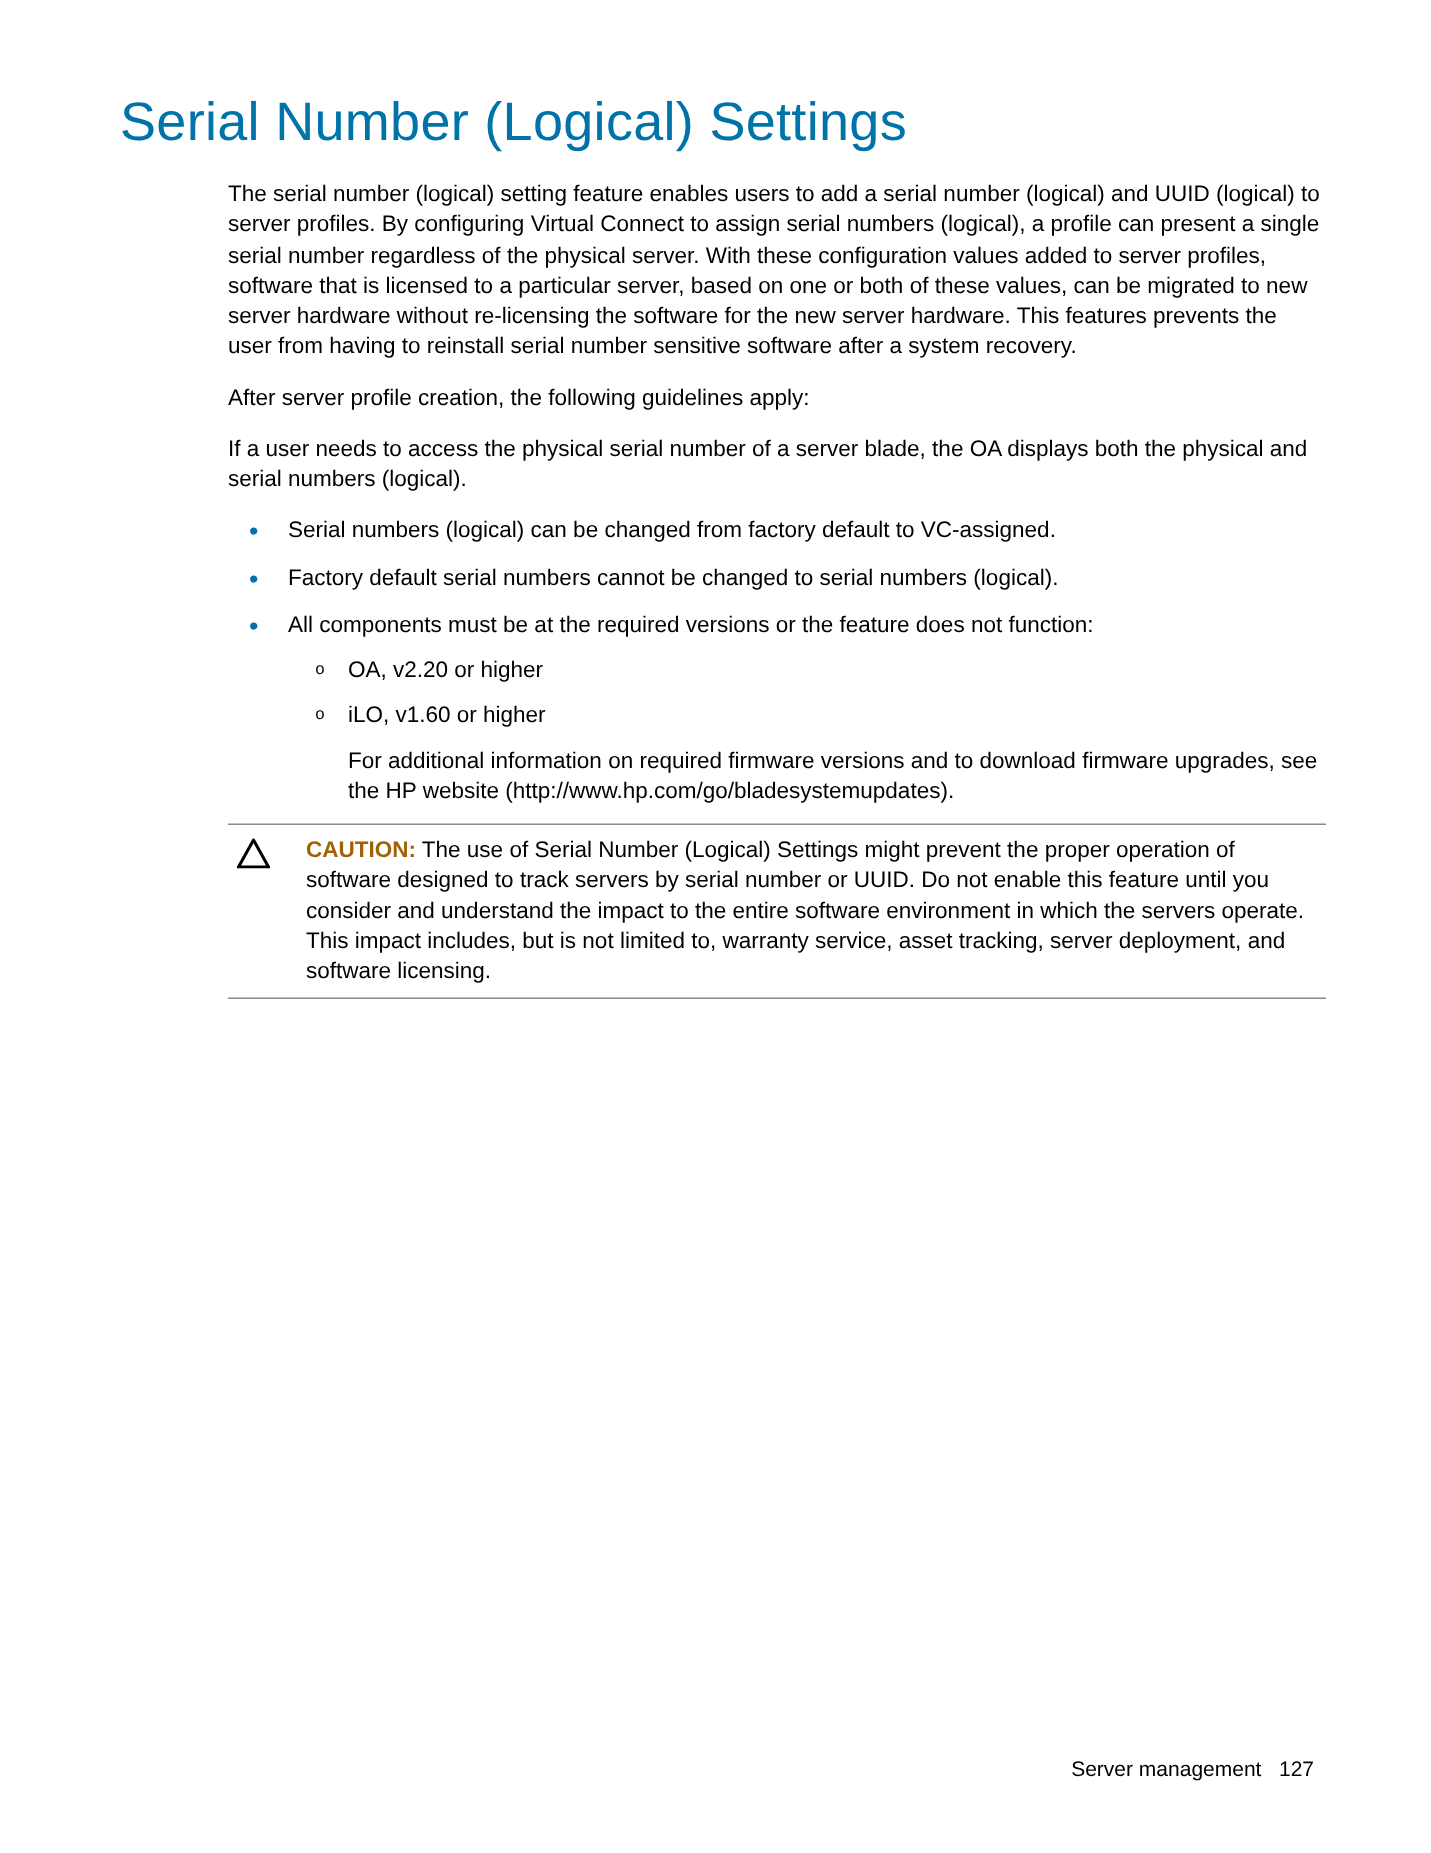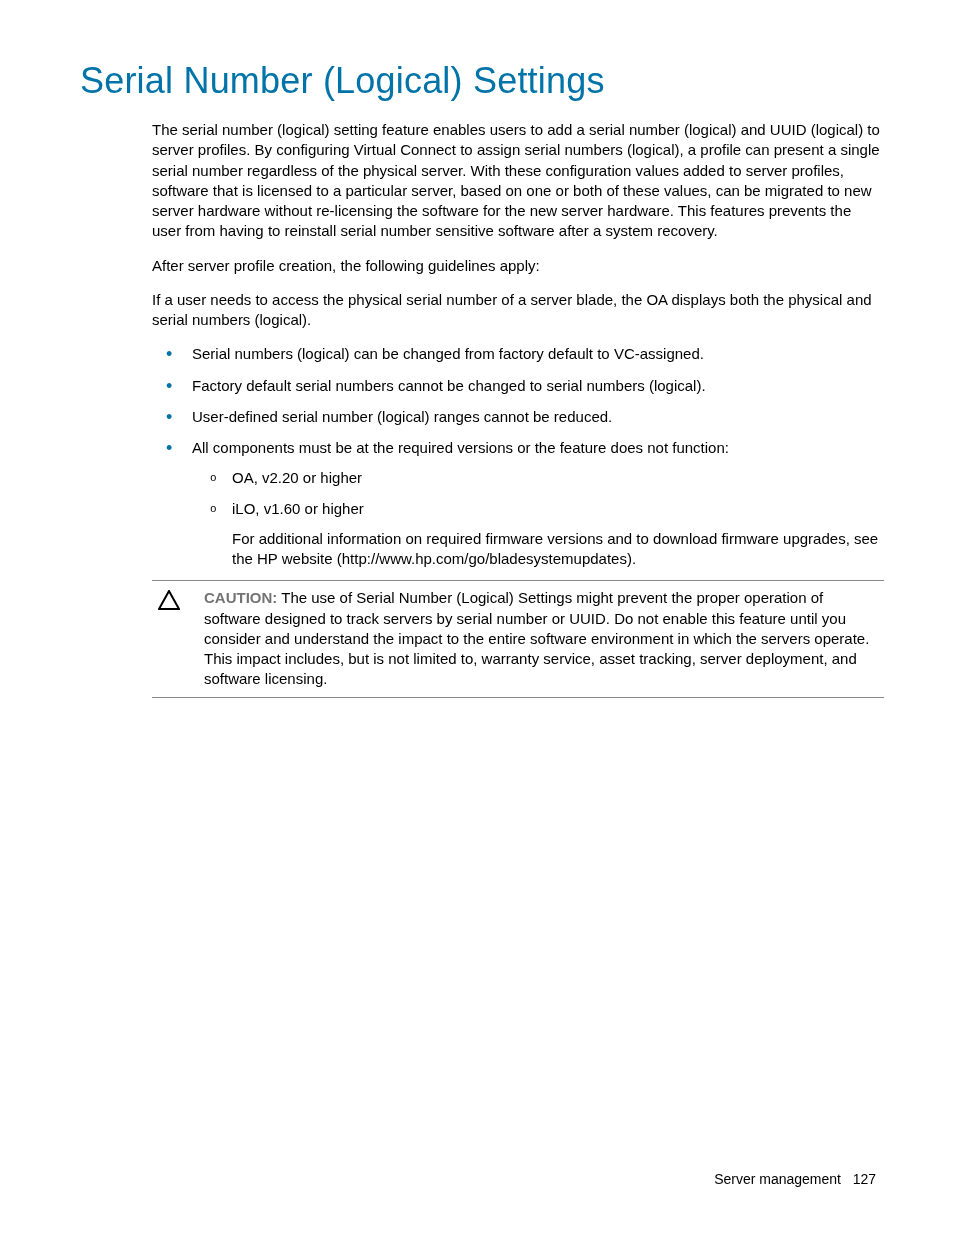--- a/index.html
+++ b/index.html
@@ -90,21 +90,21 @@
     flex: 0 0 46px;
     padding-left: 6px;
     padding-top: 2px;
   }
   .caution-text {
     flex: 1;
     font-size: 15px;
     line-height: 1.35;
   }
   .caution-label {
-    color: #737373;
+    color: #a16207;
     font-weight: 600;
   }
   .footer {
     position: absolute;
     bottom: 48px;
     right: 78px;
     font-size: 14px;
   }
 </style>
 </head>
@@ -118,21 +118,20 @@
 
     <p class="para">The serial number (logical) setting feature enables users to add a serial number (logical) and UUID (logical) to server profiles. By configuring Virtual Connect to assign serial numbers (logical), a profile can present a single serial number regardless of the physical server. With these configuration values added to server profiles, software that is licensed to a particular server, based on one or both of these values, can be migrated to new server hardware without re-licensing the software for the new server hardware. This features prevents the user from having to reinstall serial number sensitive software after a system recovery.</p>
 
     <p class="para">After server profile creation, the following guidelines apply:</p>
 
     <p class="para">If a user needs to access the physical serial number of a server blade, the OA displays both the physical and serial numbers (logical).</p>
 
     <ul class="level1">
       <li><span>Serial numbers (logical) can be changed from factory default to VC-assigned.</span></li>
       <li><span>Factory default serial numbers cannot be changed to serial numbers (logical).</span></li>
-      <li><span>User-defined serial number (logical) ranges cannot be reduced.</span></li>
       <li>
         <span>All components must be at the required versions or the feature does not function:</span>
         <ul class="level2">
           <li><span>OA, v2.20 or higher</span></li>
           <li>
             <span>iLO, v1.60 or higher</span>
             <p class="sub-para">For additional information on required firmware versions and to download firmware upgrades, see the HP website (http://www.hp.com/go/bladesystemupdates).</p>
           </li>
         </ul>
       </li>

